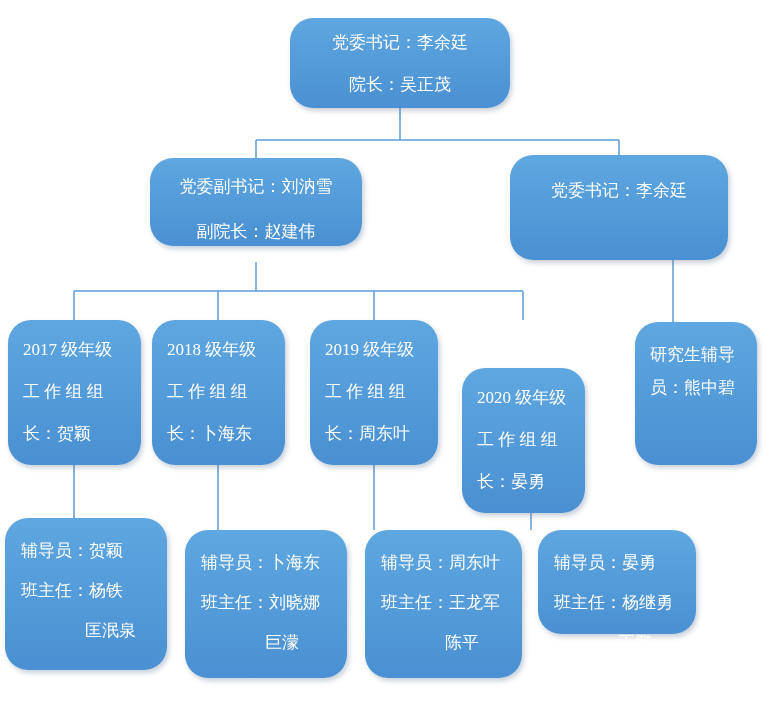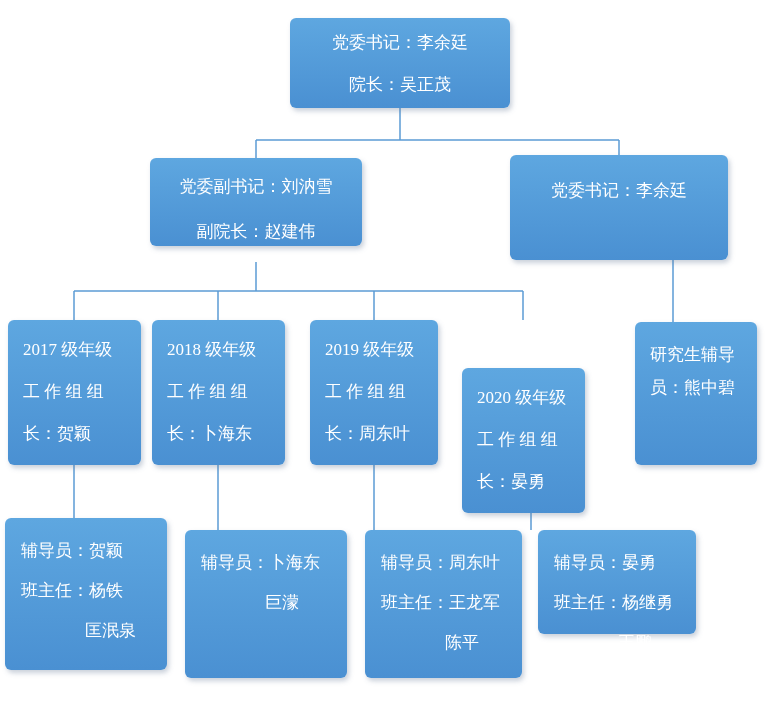--- a/index.html
+++ b/index.html
@@ -16,21 +16,21 @@
   }
   .connectors {
     position: absolute; left: 0; top: 0;
     width: 768px; height: 708px;
     pointer-events: none;
   }
   .connectors line { stroke: #5b9bd5; stroke-width: 1.5; }
   .box {
     position: absolute;
     background: linear-gradient(180deg, #5ea7e0 0%, #4a90d2 100%);
-    border-radius: 6px;
+    border-radius: 23px;
     color: #ffffff;
     font-size: 17px;
     box-shadow: 2px 3px 5px rgba(100,120,150,0.35);
   }
   .ln { white-space: nowrap; }
   
   .lvl1 { padding-top: 4px; }
   .lvl1 .ln { line-height: 42px; text-align: center; }
   .lvl2 { padding-top: 6px; }
   .lvl2 .ln { line-height: 45px; text-align: center; }
@@ -115,20 +115,21 @@
     <div class="ln ind">匡泯泉</div>
   </div>
 
   <div class="box lvl3e" style="left:635px; top:322px; width:122px; height:143px;">
     <div class="ln">研究生辅导</div>
     <div class="ln">员：熊中碧</div>
   </div>
 
   <div class="box lvl4" style="left:185px; top:530px; width:162px; height:148px;">
     <div class="ln">辅导员：卜海东</div>
+    <div class="ln">班主任：刘晓娜</div>
     <div class="ln ind">巨濛</div>
   </div>
 
   <div class="box lvl4" style="left:365px; top:530px; width:157px; height:148px;">
     <div class="ln">辅导员：周东叶</div>
     <div class="ln">班主任：王龙军</div>
     <div class="ln ind">陈平</div>
   </div>
 
   <div class="box lvl4" style="left:538px; top:530px; width:158px; height:104px;">

